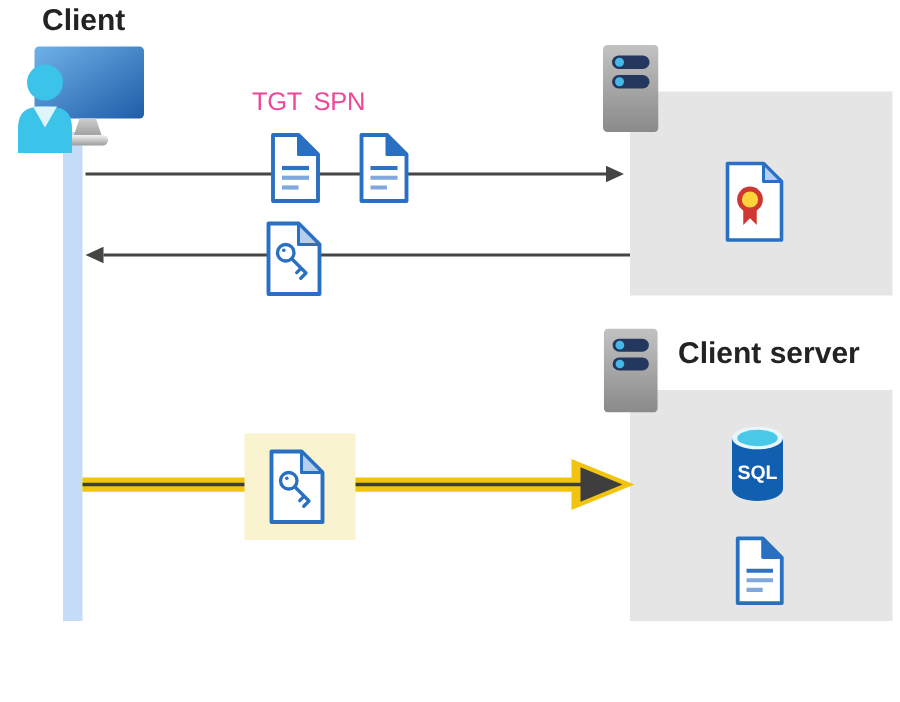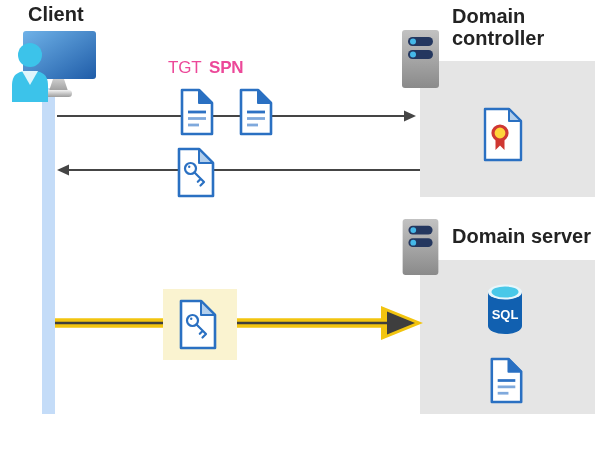--- a/index.html
+++ b/index.html
@@ -71,21 +71,21 @@
       <line x1="55" y1="323" x2="391" y2="323" stroke="#F2C40F" stroke-width="9.5"></line>
       <polygon points="381,306 423,323 381,340" fill="#F2C40F"></polygon>
       <polygon points="387,311.5 415,323 387,334.5" fill="#3E3E3E"></polygon>
       <line x1="55" y1="323" x2="389" y2="323" stroke="#3E3E3E" stroke-width="2.4"></line>
     </g>
   </svg>
 
   <div class="abs highlight"></div>
 
   <div class="abs ticket-label" style="left:168px;top:58px;">TGT</div>
-  <div class="abs ticket-label" style="left:209px;top:58px;font-weight:bold;">SPN</div>
+  <div class="abs ticket-label" style="left:209px;top:58px;">SPN</div>
 
   <svg class="abs" style="left:180px;top:88px;" width="34" height="48" viewBox="0 0 34 48">
     <path d="M2 2 H19 L32 15 V46 H2 Z" fill="#fff" stroke="#2A70C2" stroke-width="2.6" stroke-linejoin="round"></path>
     <path d="M19 2 V15 H32 Z" fill="#2A70C2" stroke="#2A70C2" stroke-width="2" stroke-linejoin="round"></path>
     <line x1="8" y1="24" x2="26" y2="24" stroke="#2E72C4" stroke-width="2.8"></line>
     <line x1="8" y1="30.5" x2="26" y2="30.5" stroke="#7FA9DC" stroke-width="2.8"></line>
     <line x1="8" y1="37" x2="19" y2="37" stroke="#7FA9DC" stroke-width="2.8"></line>
   </svg>
 
   <svg class="abs" style="left:239px;top:88px;" width="34" height="48" viewBox="0 0 34 48">
@@ -116,37 +116,36 @@
     <circle cx="13.2" cy="19.8" r="1.2" fill="#2A70C2"></circle>
   </svg>
 
   <svg class="abs" style="left:402px;top:30px;" width="37" height="58" viewBox="0 0 37 58">
     <rect x="0" y="0" width="37" height="58" rx="3" fill="url(#gradServer)"></rect>
     <rect x="6" y="7" width="25" height="9" rx="4.5" fill="#24375F"></rect>
     <circle cx="11" cy="11.5" r="3" fill="#45B8E8"></circle>
     <rect x="6" y="20" width="25" height="9" rx="4.5" fill="#24375F"></rect>
     <circle cx="11" cy="24.5" r="3" fill="#45B8E8"></circle>
   </svg>
-  <div class="abs title" style="left:452px;top:5px;width:125px;">Domain controller</div>
 
   <svg class="abs" style="left:483px;top:107px;" width="40" height="55" viewBox="0 0 40 55">
     <path d="M2 2 H26 L38 14 V53 H2 Z" fill="#fff" stroke="#2A70C2" stroke-width="2.4" stroke-linejoin="round"></path>
     <path d="M26 2 V14 H38 Z" fill="#B3CFEC" stroke="#2A70C2" stroke-width="2" stroke-linejoin="round"></path>
     <path d="M12.5 30.5 L12.5 43 L17 38.5 L21.5 43 L21.5 30.5 Z" fill="#CF3732"></path>
     <circle cx="17" cy="26" r="7" fill="#FFD43A" stroke="#CF3732" stroke-width="3.2"></circle>
   </svg>
 
   <svg class="abs" style="left:402px;top:219px;" width="37" height="56" viewBox="0 0 37 58">
     <rect x="0" y="0" width="37" height="58" rx="3" fill="url(#gradServer)"></rect>
     <rect x="6" y="7" width="25" height="9" rx="4.5" fill="#24375F"></rect>
     <circle cx="11" cy="11.5" r="3" fill="#45B8E8"></circle>
     <rect x="6" y="20" width="25" height="9" rx="4.5" fill="#24375F"></rect>
     <circle cx="11" cy="24.5" r="3" fill="#45B8E8"></circle>
   </svg>
-  <div class="abs title" style="left:452px;top:225px;white-space:nowrap;">Domain server</div>
+  <div class="abs title" style="left:452px;top:225px;white-space:nowrap;">Client server</div>
 
   <svg class="abs" style="left:486px;top:282px;" width="38" height="54" viewBox="0 0 38 54">
     <path d="M2 10 L2 44 A17 8 0 0 0 36 44 L36 10 Z" fill="#1160B0"></path>
     <ellipse cx="19" cy="10" rx="17" ry="7.5" fill="#E8F6FB"></ellipse>
     <ellipse cx="19" cy="10" rx="13.5" ry="5.5" fill="#49C8E8"></ellipse>
     <text x="19" y="37" text-anchor="middle" font-family="Liberation Sans, sans-serif" font-size="13" font-weight="bold" fill="#ffffff">SQL</text>
   </svg>
 
   <svg class="abs" style="left:489px;top:357px;" width="35" height="47" viewBox="0 0 34 48">
     <path d="M2 2 H19 L32 15 V46 H2 Z" fill="#fff" stroke="#2A70C2" stroke-width="2.6" stroke-linejoin="round"></path>

